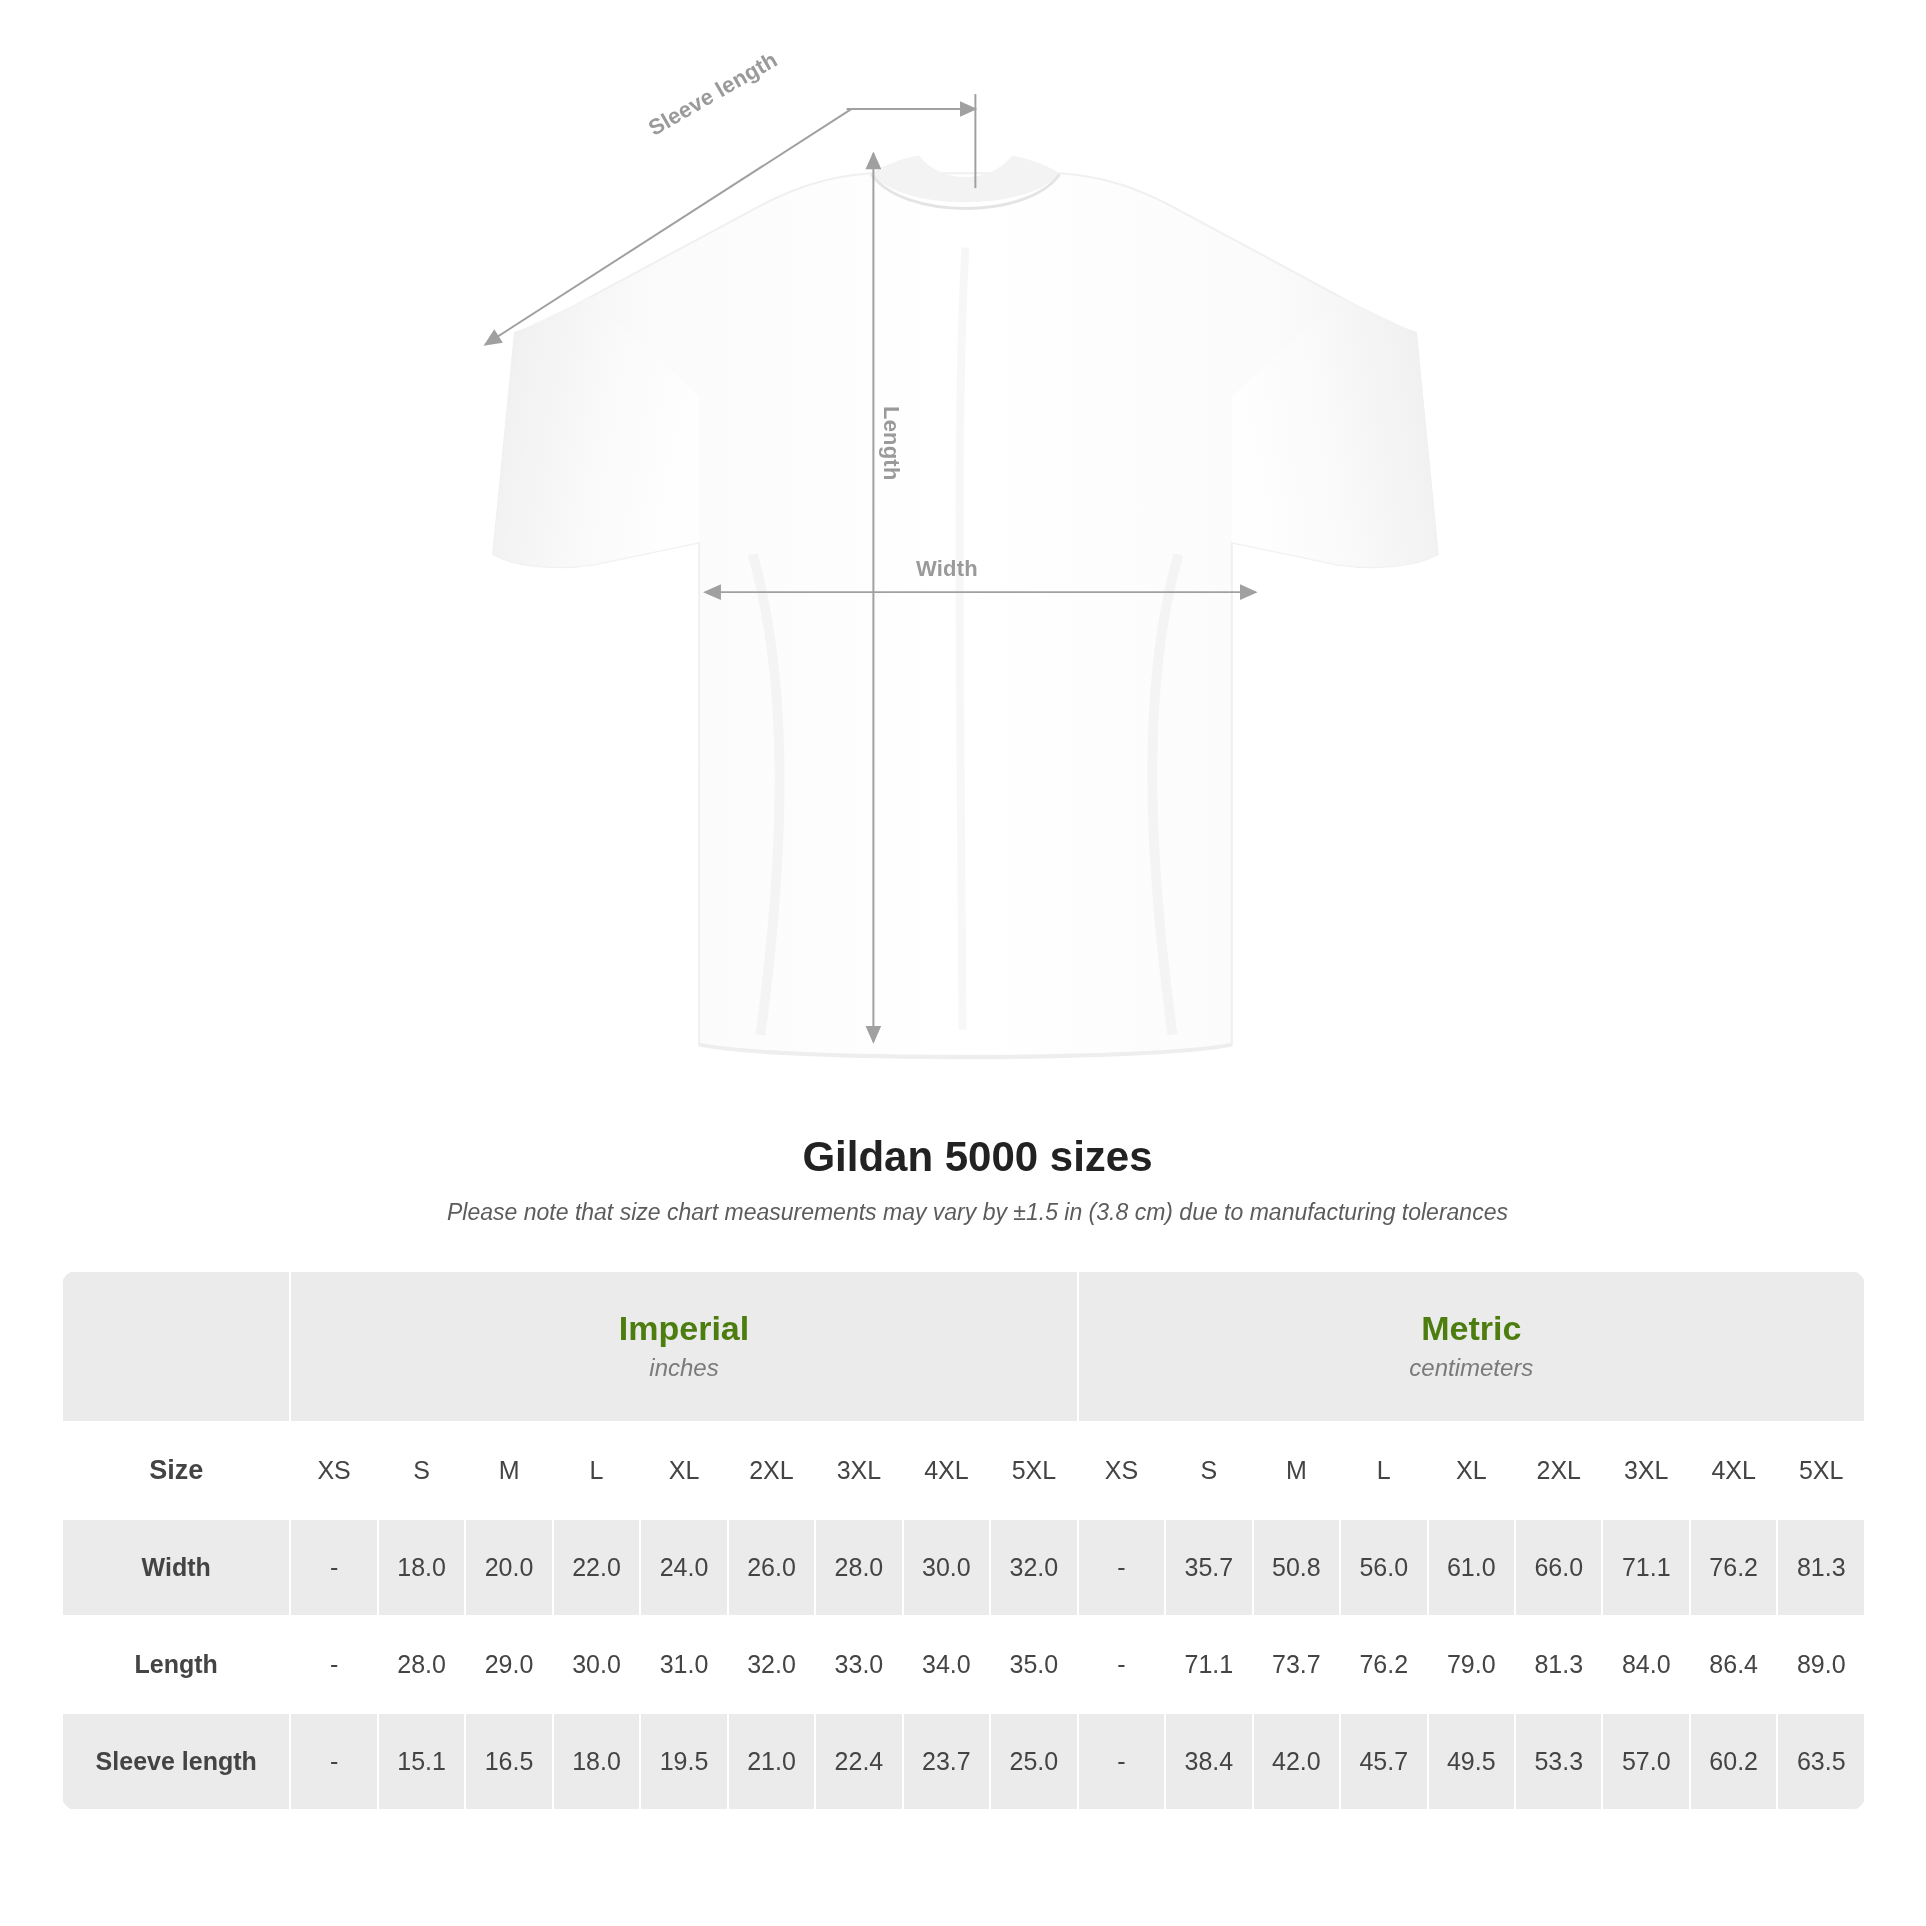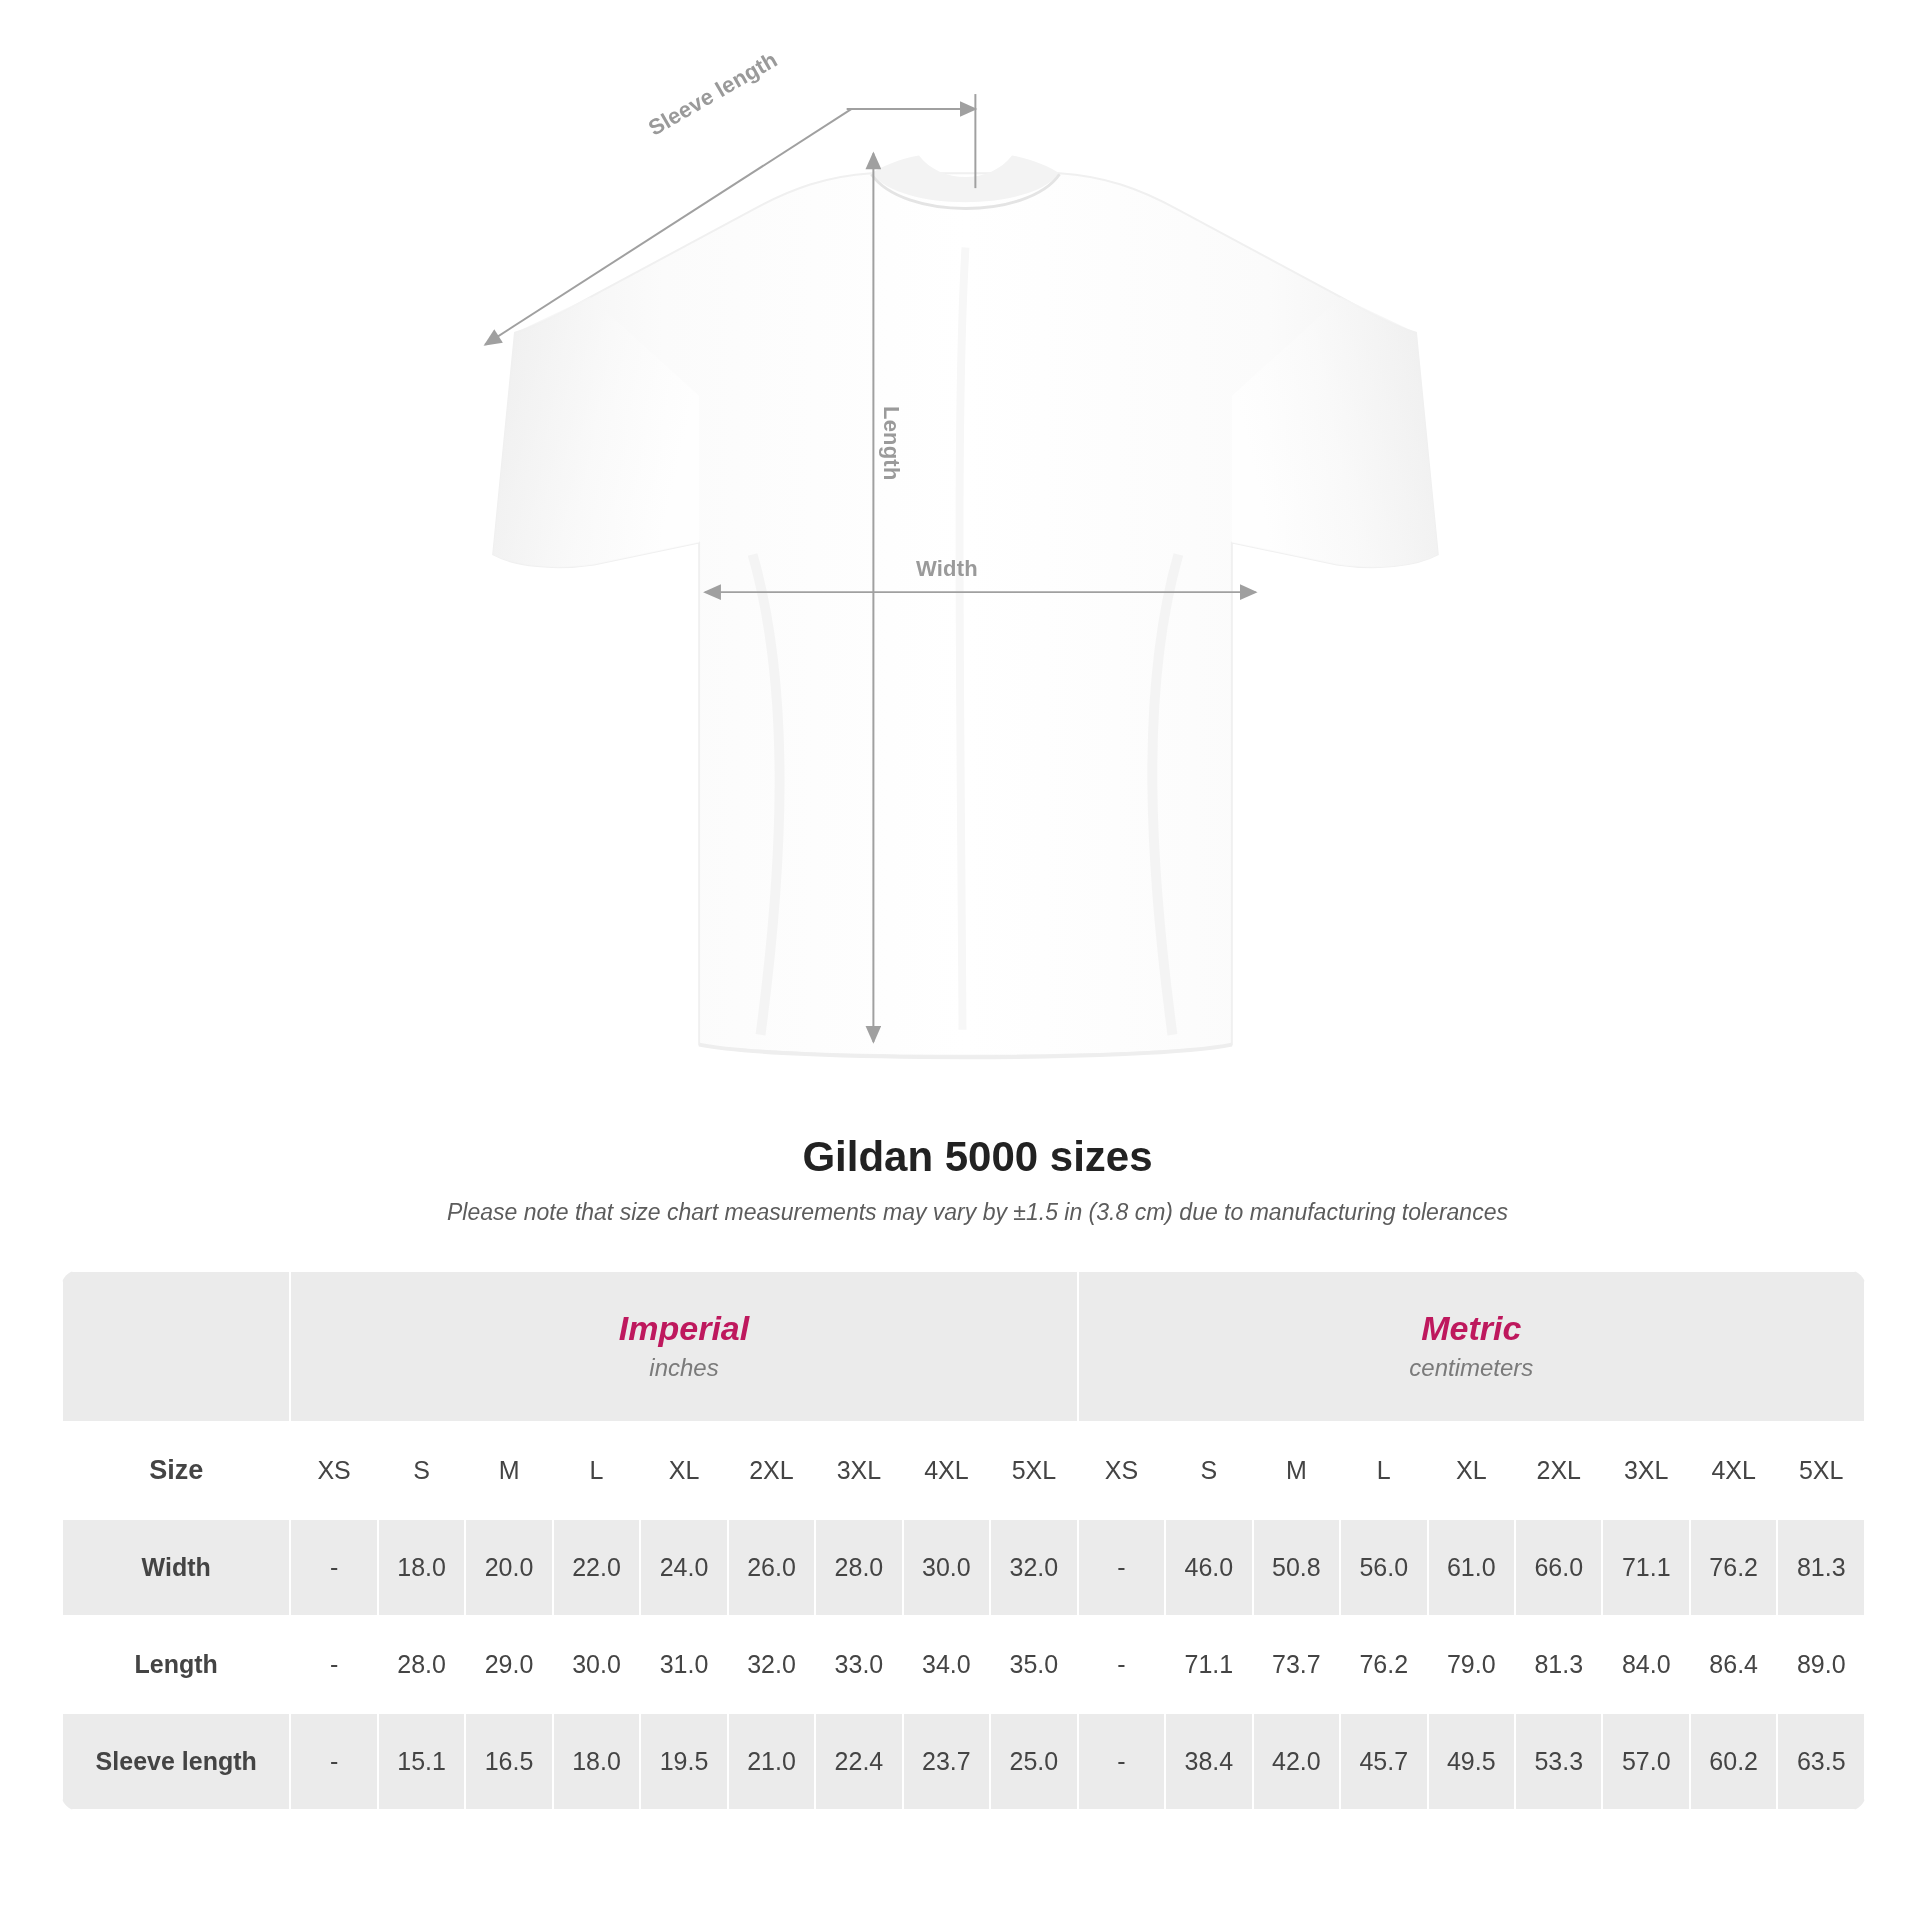--- a/index.html
+++ b/index.html
@@ -97,22 +97,21 @@
     padding: 0;
   }
   .unit-head {
     background: #ebebeb;
     height: 149px;
     vertical-align: middle;
   }
   .unit-head .unit-name {
     font-size: 34px;
     font-weight: bold;
-    font-style: italic;
-    color: #be185d;
+    color: #4d7c0f;
     line-height: 1.25;
   }
   .unit-head .unit-sub {
     font-size: 24px;
     font-style: italic;
     color: #7a7a7a;
     line-height: 1.5;
     text-align: center;
   }
   .corner-cell {
@@ -299,21 +298,21 @@
           <td>-</td>
           <td>18.0</td>
           <td>20.0</td>
           <td>22.0</td>
           <td>24.0</td>
           <td>26.0</td>
           <td>28.0</td>
           <td>30.0</td>
           <td>32.0</td>
           <td>-</td>
-          <td>46.0</td>
+          <td>35.7</td>
           <td>50.8</td>
           <td>56.0</td>
           <td>61.0</td>
           <td>66.0</td>
           <td>71.1</td>
           <td>76.2</td>
           <td>81.3</td>
         </tr>
 
         <tr class="data-row">

